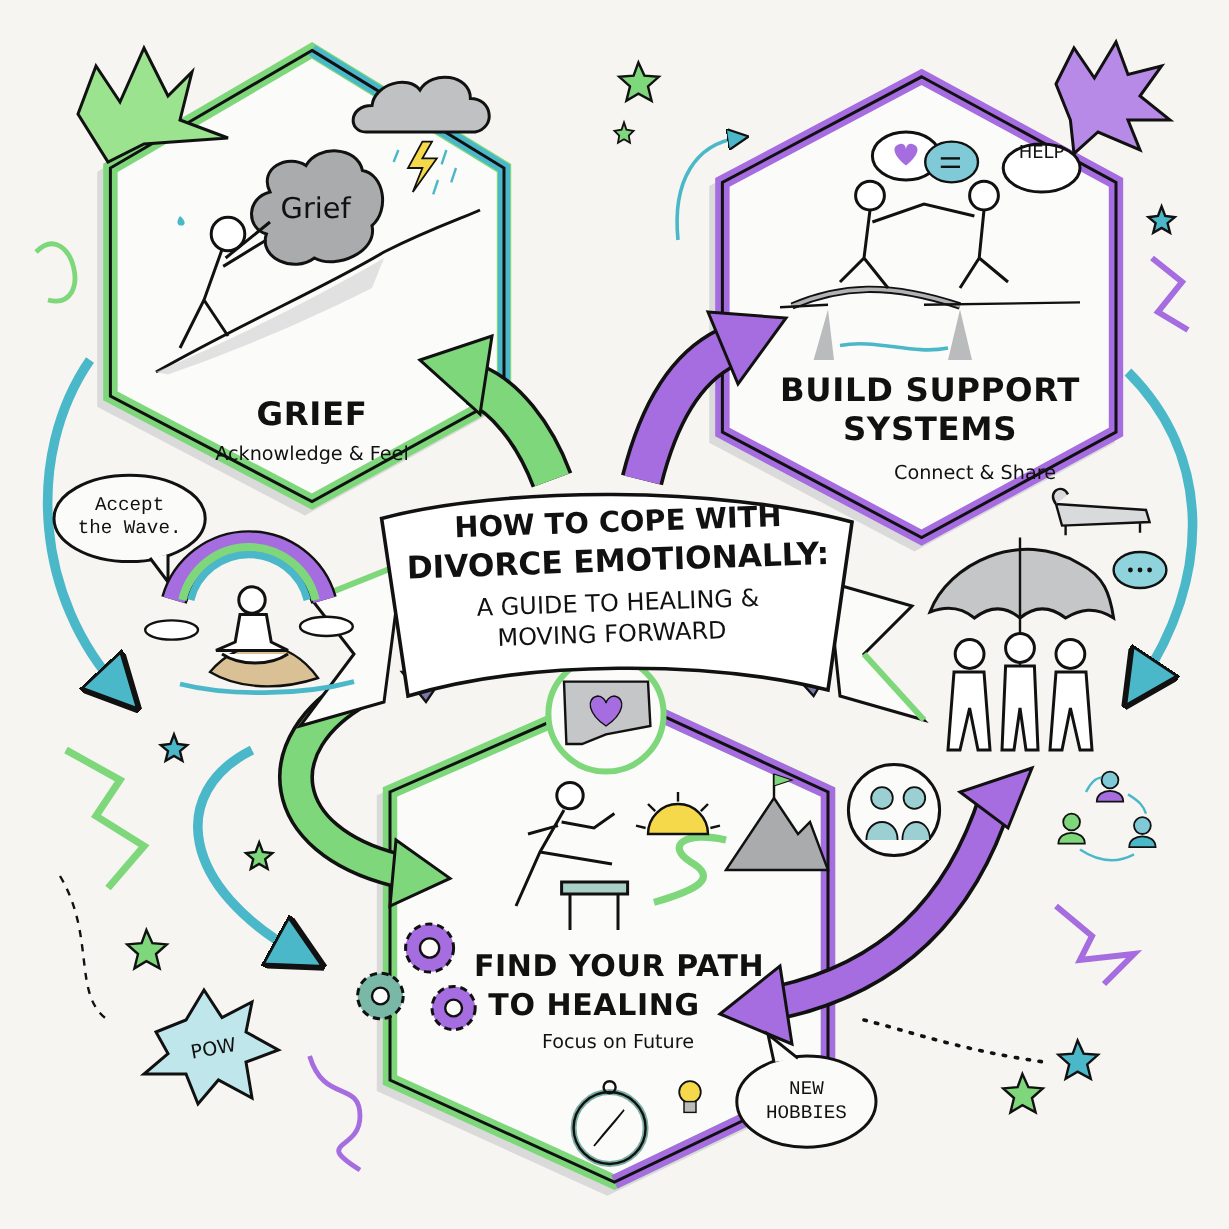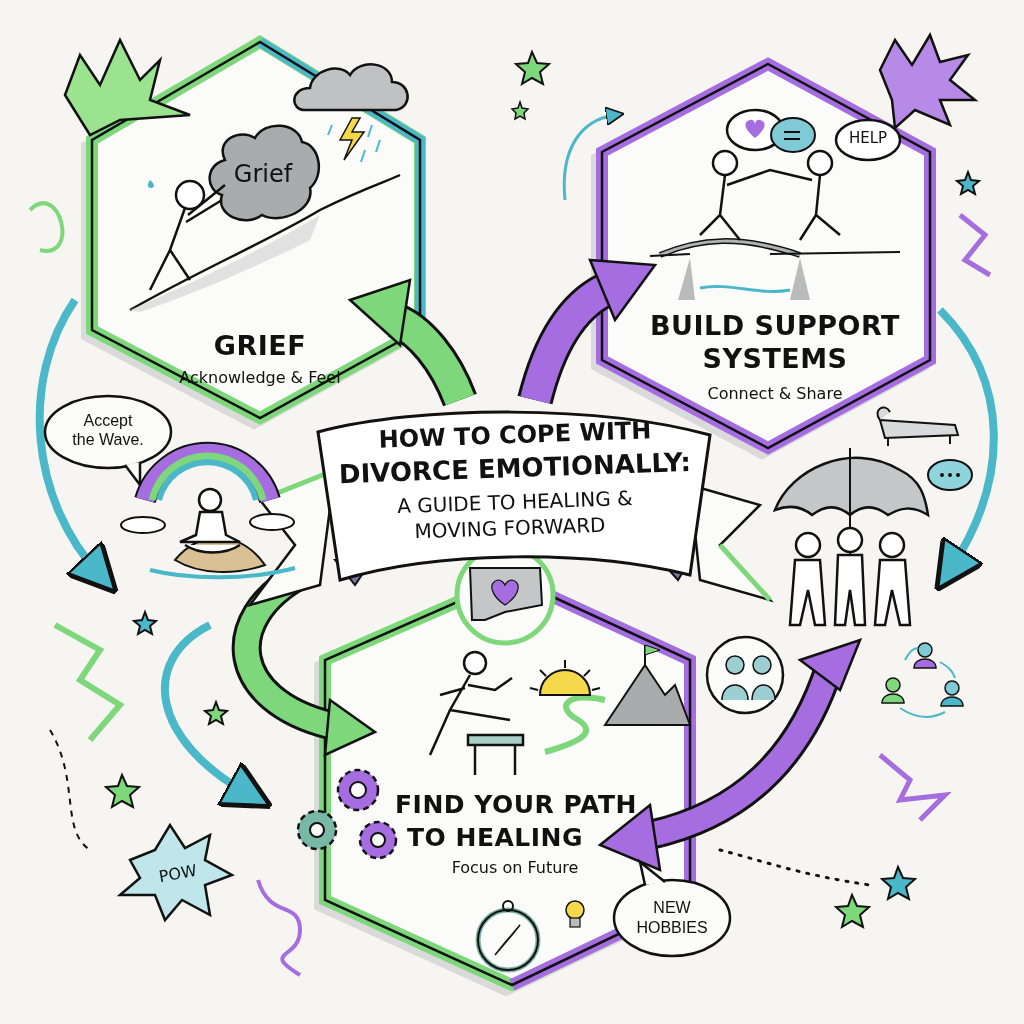--- a/index.html
+++ b/index.html
@@ -9,21 +9,21 @@
     font-family: "DejaVu Sans", sans-serif;
     position: relative;
   }
   .canvas { position: absolute; inset: 0; }
   svg.art { position: absolute; left: 0; top: 0; width: 1024px; height: 1024px; }
   .txt { position: absolute; color: #111; text-align: center; line-height: 1.05; white-space: nowrap; }
   .hex-title { font-family: "DejaVu Sans", sans-serif; font-weight: bold; font-size: 27px; letter-spacing: 0.5px; }
   .hex-sub { font-family: "DejaVu Sans", sans-serif; font-size: 16px; }
   .banner-title { font-family: "DejaVu Sans", sans-serif; font-weight: bold; font-size: 24px; }
   .banner-sub { font-family: "DejaVu Sans", sans-serif; font-size: 20px; }
-  .bubble-text { font-family: Liberation Sans, sans-serif; font-size: 16px; }
+  .bubble-text { font-family: Liberation Mono, monospace; font-size: 16px; }
 </style>
 </head>
 <body>
 
 <div class="canvas">
 
 <svg class="art" viewBox="0 0 1024 1024">
   <defs>
     <marker id="ahG" markerWidth="6" markerHeight="6" refX="3" refY="3" orient="auto">
           <path d="M0,0 L6,3 L0,6 Z" fill="#7ed77a" stroke="#111" stroke-width="0.6"></path>
@@ -287,22 +287,22 @@
   <path d="M50,730 C80,780 60,830 90,850" fill="none" stroke="#111" stroke-width="2" stroke-dasharray="6 6"></path>
   <path d="M720,850 C760,860 800,875 870,885" fill="none" stroke="#111" stroke-width="3" stroke-dasharray="2 8" stroke-linecap="round"></path>
 </svg>
 
 <div class="txt hex-title" style="left:160px; top:332px; width:200px;">GRIEF</div>
 <div class="txt hex-sub" style="left:150px; top:370px; width:220px;">Acknowledge &amp; Feel</div>
 <div class="txt" style="left:228px; top:162px; width:70px; font-size:24px;">Grief</div>
 
 <div class="txt hex-title" style="left:650px; top:312px; width:250px;">BUILD SUPPORT</div>
 <div class="txt hex-title" style="left:650px; top:345px; width:250px;">SYSTEMS</div>
-<div class="txt hex-sub" style="left:670px; top:386px; width:210px;">Connect &amp; Share</div>
-<div class="txt" style="left:842px; top:131px; width:52px; font-size:15px;">HELP</div>
+<div class="txt hex-sub" style="left:670px; top:386px; width:210px;text-align:right;">Connect &amp; Share</div>
+<div class="txt" style="left:842px; top:120px; width:52px; font-size:15px;">HELP</div>
 
 <div class="txt hex-title" style="left:395px; top:792px; width:240px; font-size:25px;">FIND YOUR PATH</div>
 <div class="txt hex-title" style="left:395px; top:825px; width:200px; font-size:25px;">TO HEALING</div>
 <div class="txt hex-sub" style="left:405px; top:860px; width:220px;">Focus on Future</div>
 
 <div class="txt banner-title" style="left:350px; top:423px; width:330px; transform:rotate(-2deg);">HOW TO COPE WITH</div>
 <div class="txt banner-title" style="left:330px; top:455px; width:370px; font-size:26px; transform:rotate(-2deg);">DIVORCE EMOTIONALLY:</div>
 <div class="txt banner-sub" style="left:355px; top:492px; width:320px; transform:rotate(-2deg);">A GUIDE TO HEALING &amp;</div>
 <div class="txt banner-sub" style="left:365px; top:518px; width:290px; transform:rotate(-2deg);">MOVING FORWARD</div>
 

